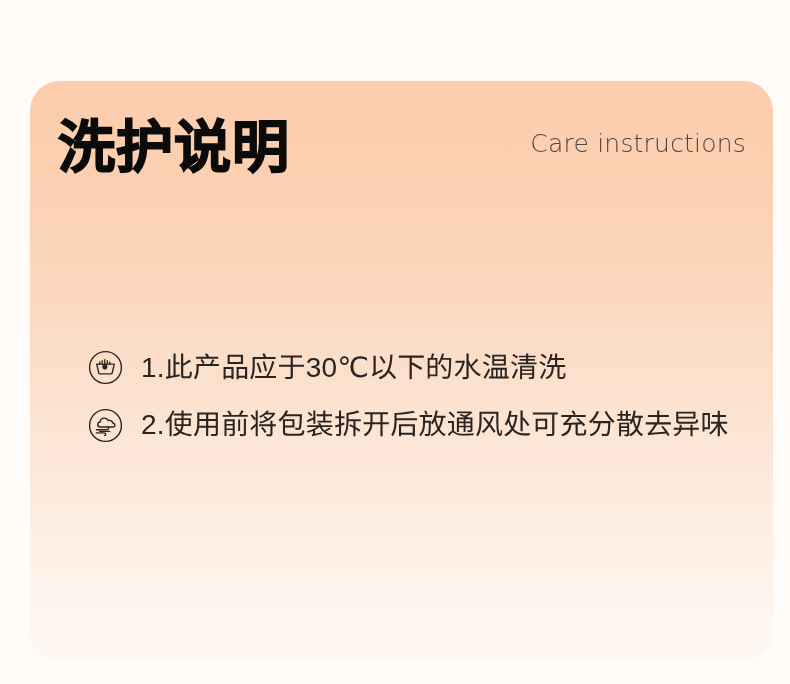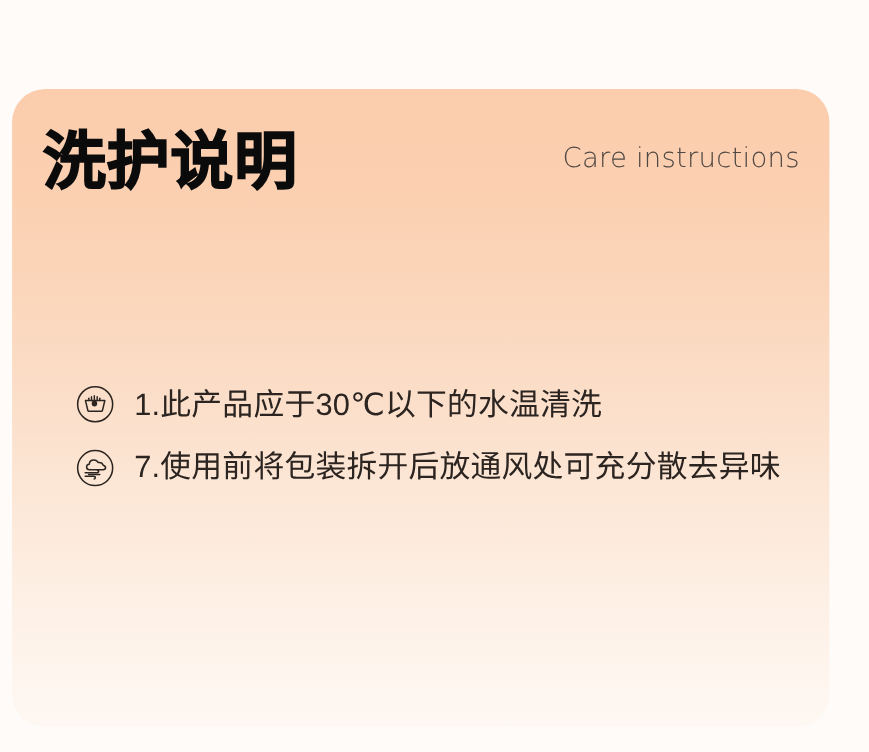--- a/index.html
+++ b/index.html
@@ -12,21 +12,21 @@
     height: 684px;
     background: #FEFBF9;
     font-family: "Liberation Sans", "DejaVu Sans", sans-serif;
     overflow: hidden;
     position: relative;
   }
 
   
   #care-card {
     position: absolute;
-    left: 11px;
+    left: 30px;
     top: 81px;
     width: 743px;
     height: 580px;
     border-radius: 30px;
     background: linear-gradient(
         180deg,
         #FBCDAD 0%,
         #FBCFB0 14%,
         #FBD5B9 30%,
         #FBDDC7 46%,
@@ -149,17 +149,17 @@
                    Q14.4 12.0 18.6 12.0 Q21.8 12.0 22.9 14.6
                    Q26.9 14.0 27.9 17.3 Q30.2 17.8 30.2 19.8
                    Q30.2 21.6 27.8 21.6 Z" fill="none" stroke="#2B2420" stroke-width="1.5" stroke-linejoin="round"></path>
           <g stroke="#2B2420" stroke-width="1.5" stroke-linecap="round" fill="none">
             <path d="M10.2 24.6 H21.4 Q23.4 24.6 23.4 23.1 Q23.4 21.8 22.1 21.8"></path>
             <path d="M10.2 28.0 H18.2 Q20.2 28.0 20.2 29.4 Q20.2 30.7 19.0 30.7"></path>
             <path d="M13.6 26.3 H24.6"></path>
           </g>
         </svg>
       </span>
-      <span class="instruction-text">7.使用前将包装拆开后放通风处可充分散去异味</span>
+      <span class="instruction-text">2.使用前将包装拆开后放通风处可充分散去异味</span>
     </div>
 
   </div>
 </div>
 
 </body></html>

